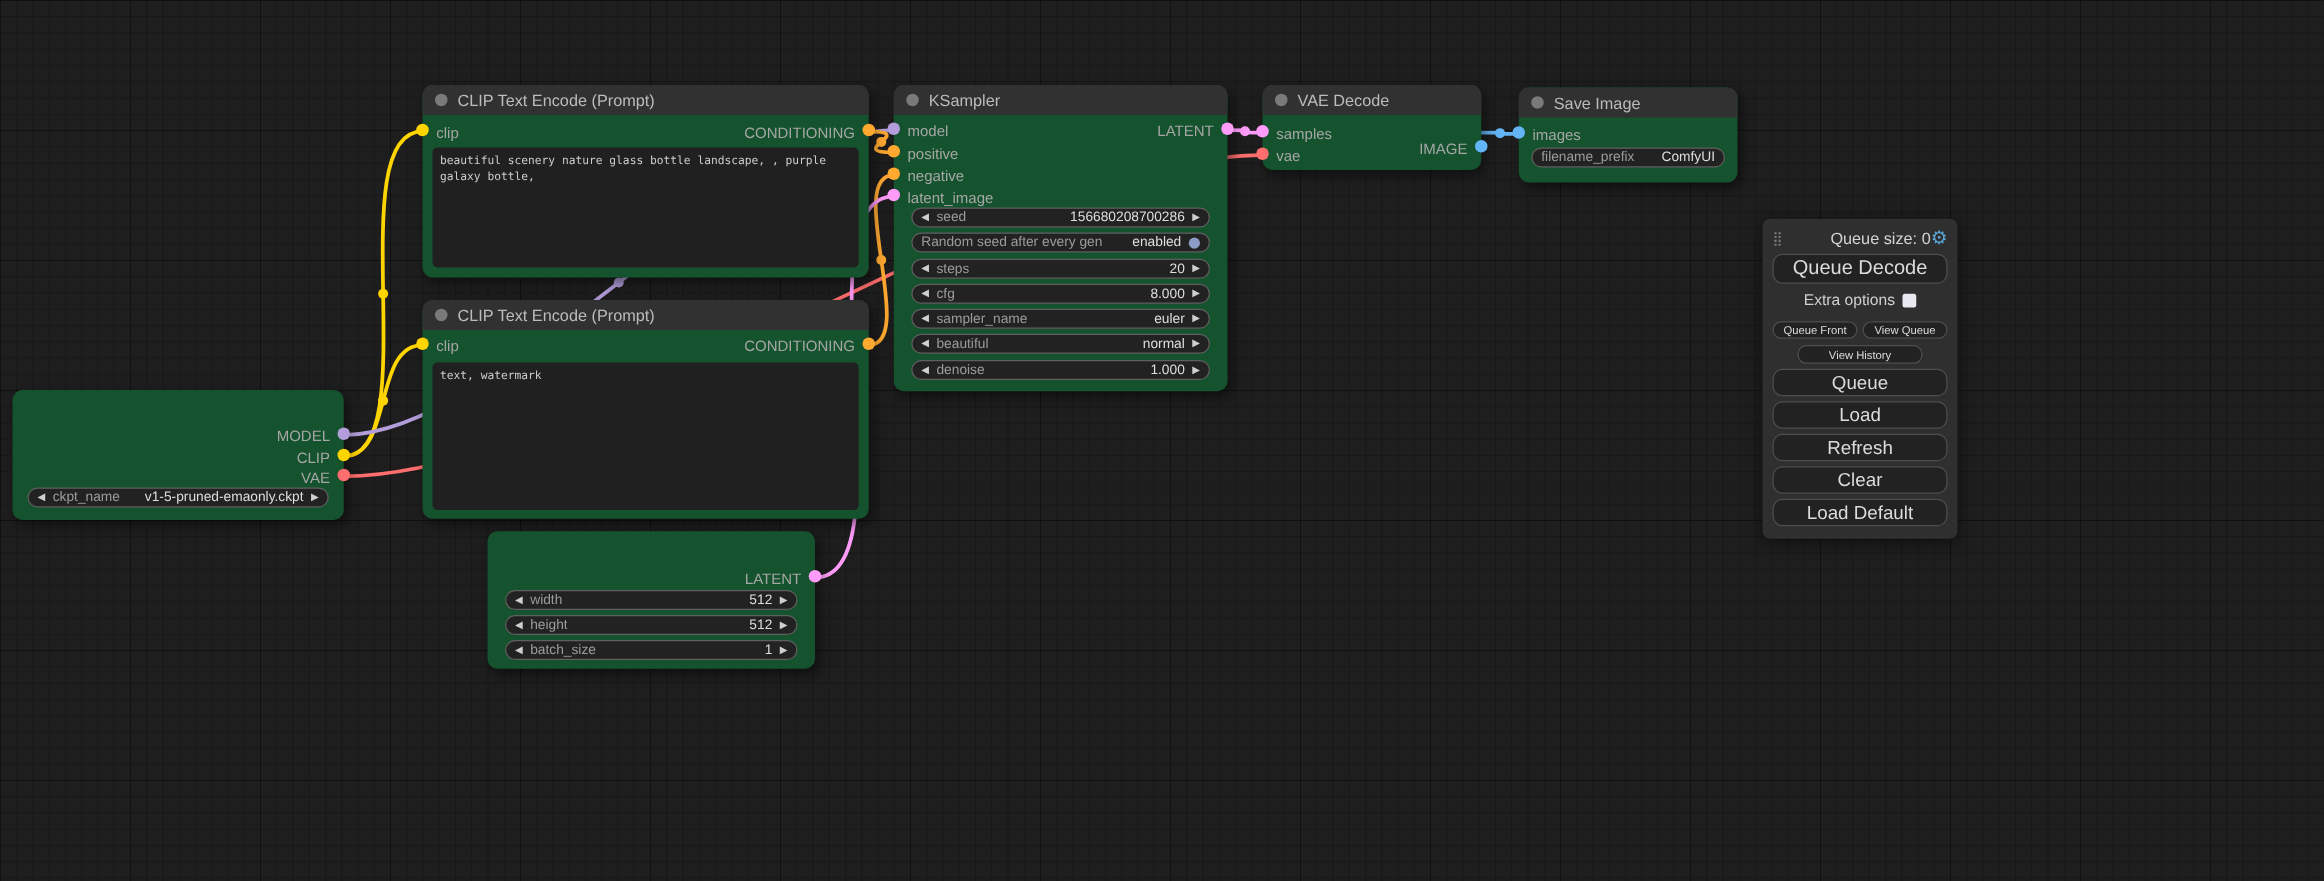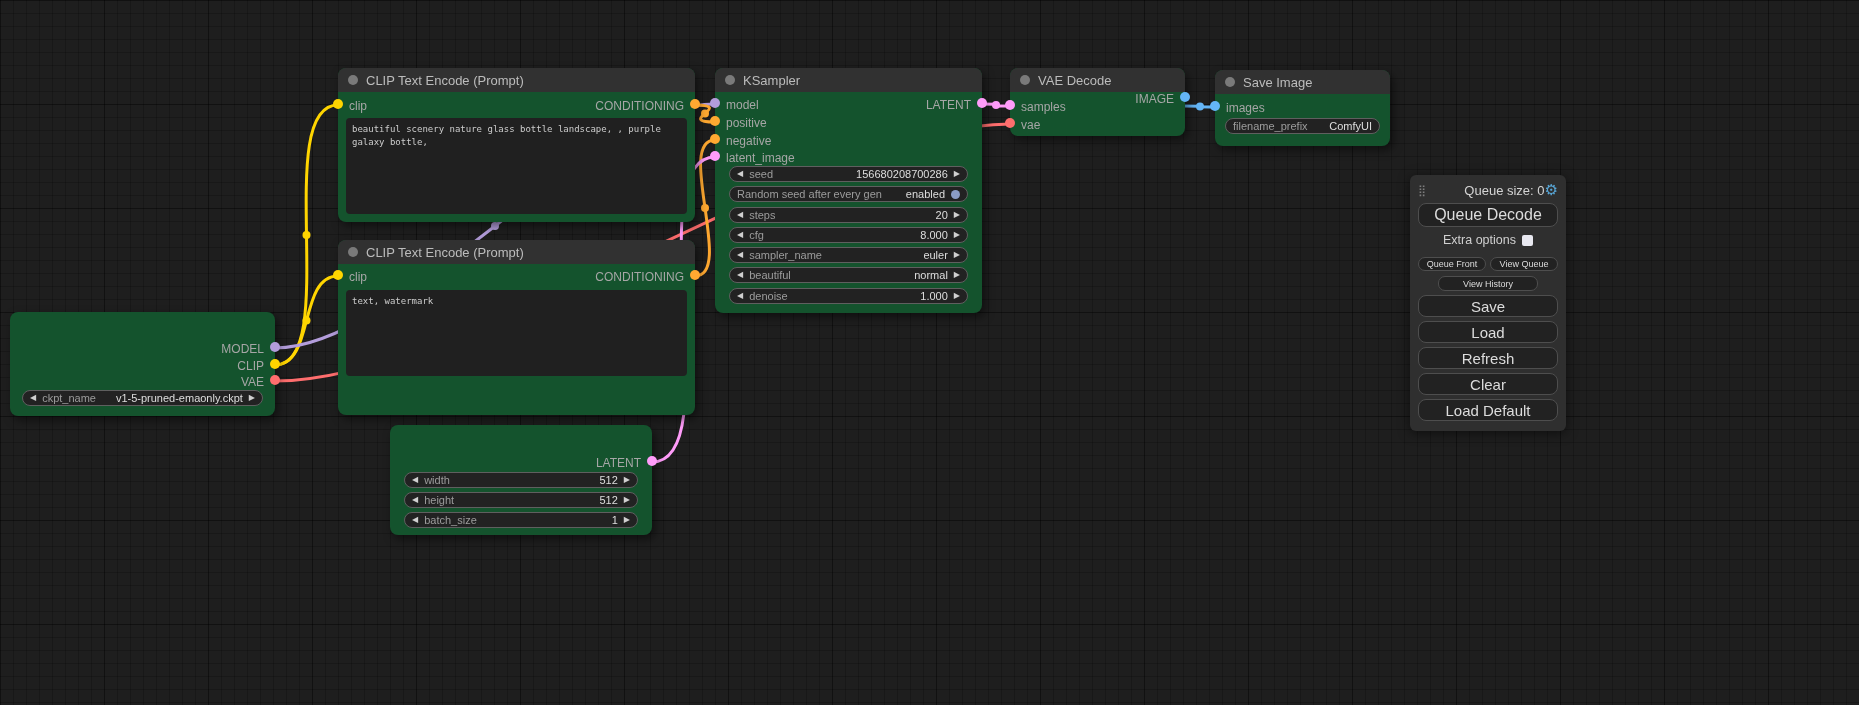--- a/index.html
+++ b/index.html
@@ -133,21 +133,21 @@
     <span>CLIP Text Encode (Prompt)</span>
   </div>
   <div class="slot in" style="top:30px">
     <span class="dot c-clip"></span>
     <span>clip</span>
   </div>
   <div class="slot out" style="top:30px">
     <span>CONDITIONING</span>
     <span class="dot c-cond"></span>
   </div>
-  <div class="textarea" style="top:50px;height:86px">text, watermark</div>
+  <div class="textarea" style="top:50px;height:118px">text, watermark</div>
 </div>
 
 <div class="node" style="left:390px;top:425px;width:262px;height:110px">
   <div class="slot out" style="top:31px">
     <span>LATENT</span>
     <span class="dot c-latent"></span>
   </div>
   <div class="widget" style="top:47px">
     <span class="arrow">◀</span>
     <span class="w-label">width</span>
@@ -242,21 +242,21 @@
     <span>VAE Decode</span>
   </div>
   <div class="slot in" style="top:32px">
     <span class="dot c-latent"></span>
     <span>samples</span>
   </div>
   <div class="slot in" style="top:50px">
     <span class="dot c-vae"></span>
     <span>vae</span>
   </div>
-  <div class="slot out" style="top:24px">
+  <div class="slot out" style="top:44px">
     <span>IMAGE</span>
     <span class="dot c-image"></span>
   </div>
 </div>
 
 <div class="node" style="left:1215px;top:70px;width:175px;height:76px">
   <div class="node-title">
     <span class="title-dot"></span>
     <span>Save Image</span>
   </div>
@@ -279,18 +279,18 @@
   <button class="btn queue">Queue Decode</button>
   <div class="extra-row">
     <span>Extra options</span>
     <span class="checkbox"></span>
   </div>
   <div class="small-row">
     <button class="btn small">Queue Front</button>
     <button class="btn small">View Queue</button>
   </div>
   <button class="btn history">View History</button>
-  <button class="btn big gap-top">Save</button>
+  <button class="btn big gap-top">Queue</button>
   <button class="btn big">Load</button>
   <button class="btn big">Refresh</button>
   <button class="btn big">Clear</button>
   <button class="btn big">Load Default</button>
 </div>
 
 </body></html>

